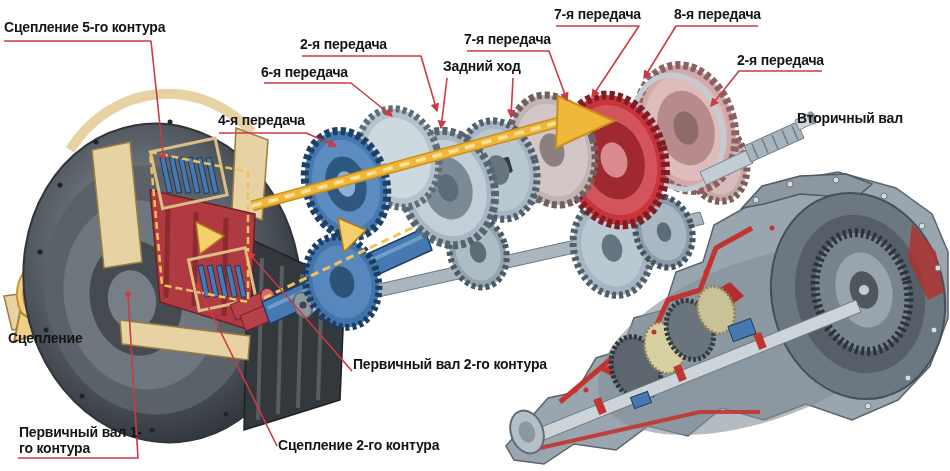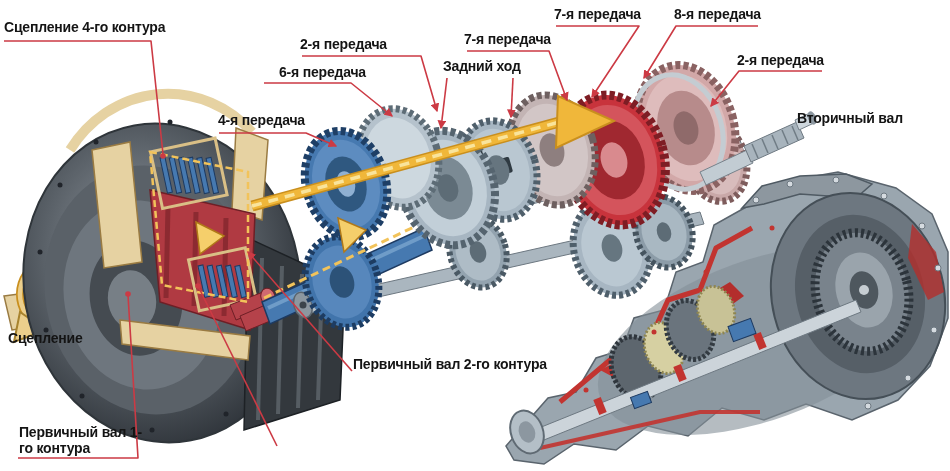--- a/index.html
+++ b/index.html
@@ -273,27 +273,28 @@
     <path class="lead" d="M758,26 L676,26 L644,78" marker-end="url(#arr)"></path>
     <path class="lead" d="M822,71 L739,71 L711,106" marker-end="url(#arr)"></path>
     <path class="lead" d="M18,458 L138,458 L128,295"></path>
     <circle class="leaddot" cx="128" cy="294" r="2.8"></circle>
     <path class="lead" d="M352,371 L248,252" marker-end="url(#arr)"></path>
     <path class="lead" d="M277,446 L199,288"></path>
     <circle class="leaddot" cx="198" cy="286" r="2.8"></circle>
   </g>
 </svg>
 
-<div class="lbl" style="left:4px;top:20px">Сцепление 4-го контура</div>
+<div class="lbl" style="left:4px;top:20px">Сцепление 5-го контура</div>
 <div class="lbl" style="left:300px;top:37px">2-я передача</div>
-<div class="lbl" style="left:279px;top:65px">6-я передача</div>
+<div class="lbl" style="left:261px;top:65px">6-я передача</div>
 <div class="lbl" style="left:218px;top:113px">4-я передача</div>
 <div class="lbl" style="left:464px;top:32px">7-я передача</div>
 <div class="lbl" style="left:443px;top:59px">Задний ход</div>
 <div class="lbl" style="left:554px;top:7px">7-я передача</div>
 <div class="lbl" style="left:674px;top:7px">8-я передача</div>
 <div class="lbl" style="left:737px;top:53px">2-я передача</div>
 <div class="lbl" style="left:797px;top:111px">Вторичный вал</div>
 <div class="lbl" style="left:8px;top:331px">Сцепление</div>
 <div class="lbl wrap" style="left:19px;top:424px">Первичный вал 1-го контура</div>
 <div class="lbl" style="left:353px;top:357px">Первичный вал 2-го контура</div>
+<div class="lbl" style="left:278px;top:438px">Сцепление 2-го контура</div>
 
 </div>
 
 </body></html>

